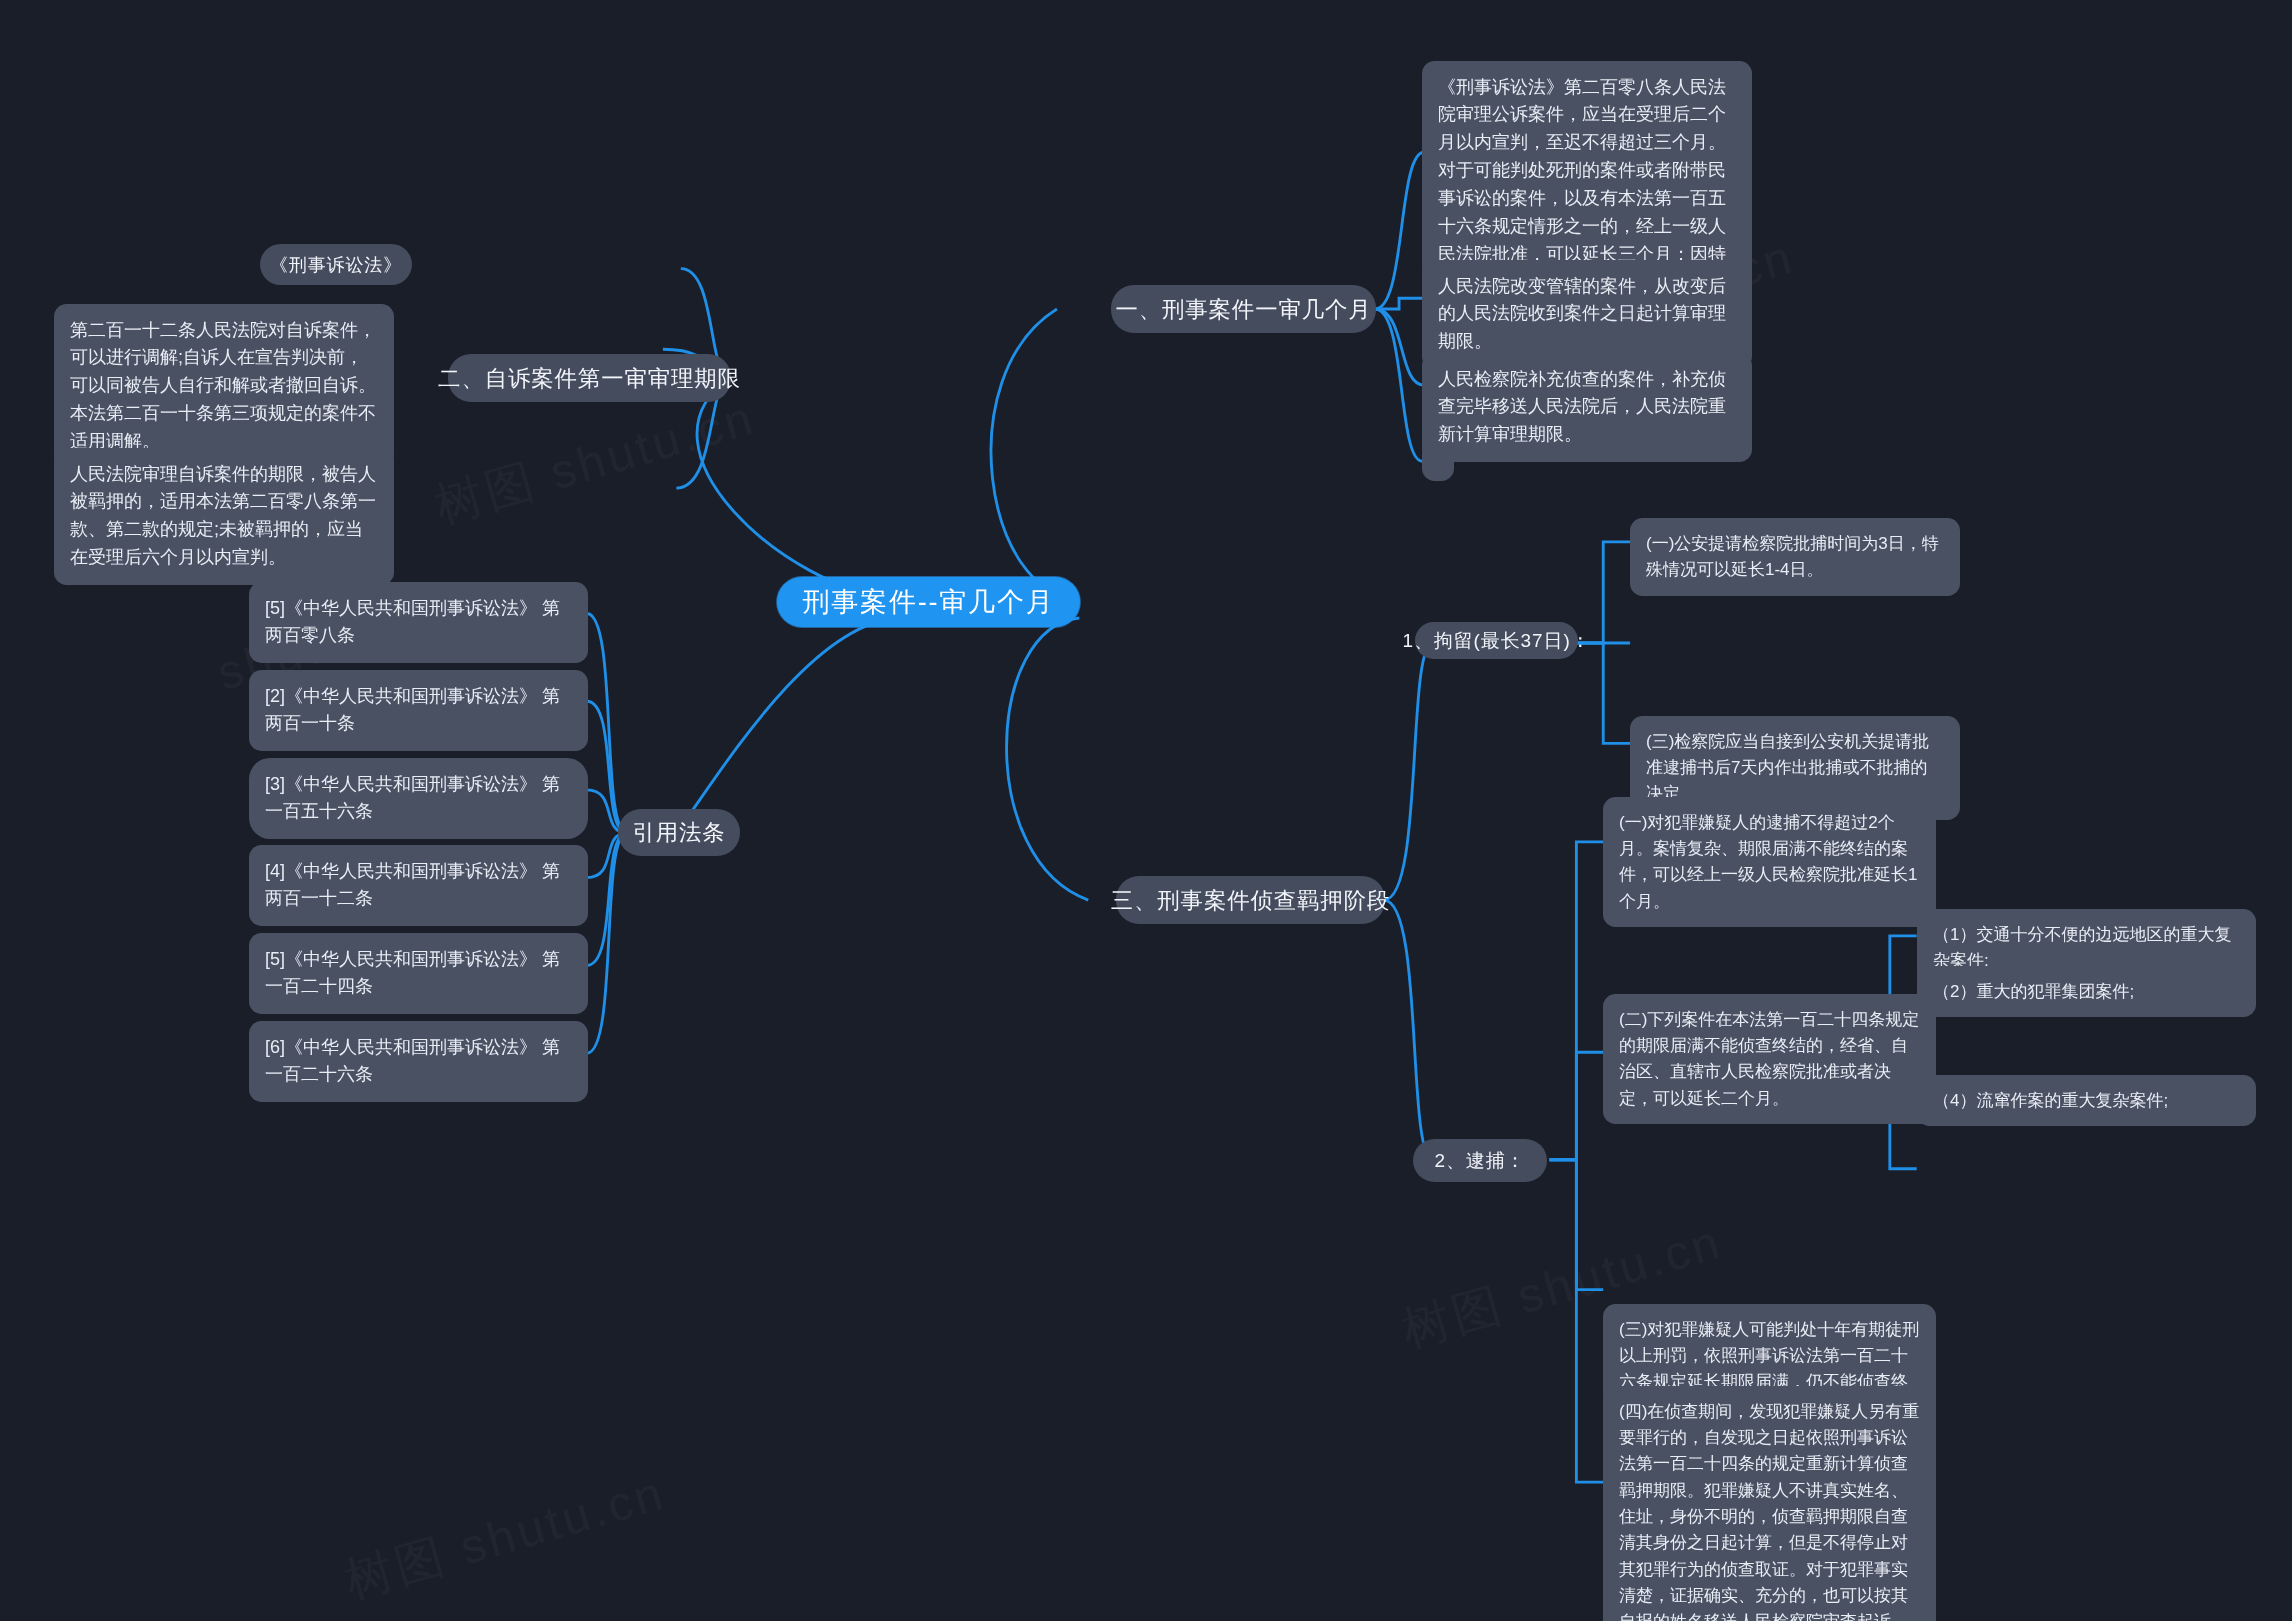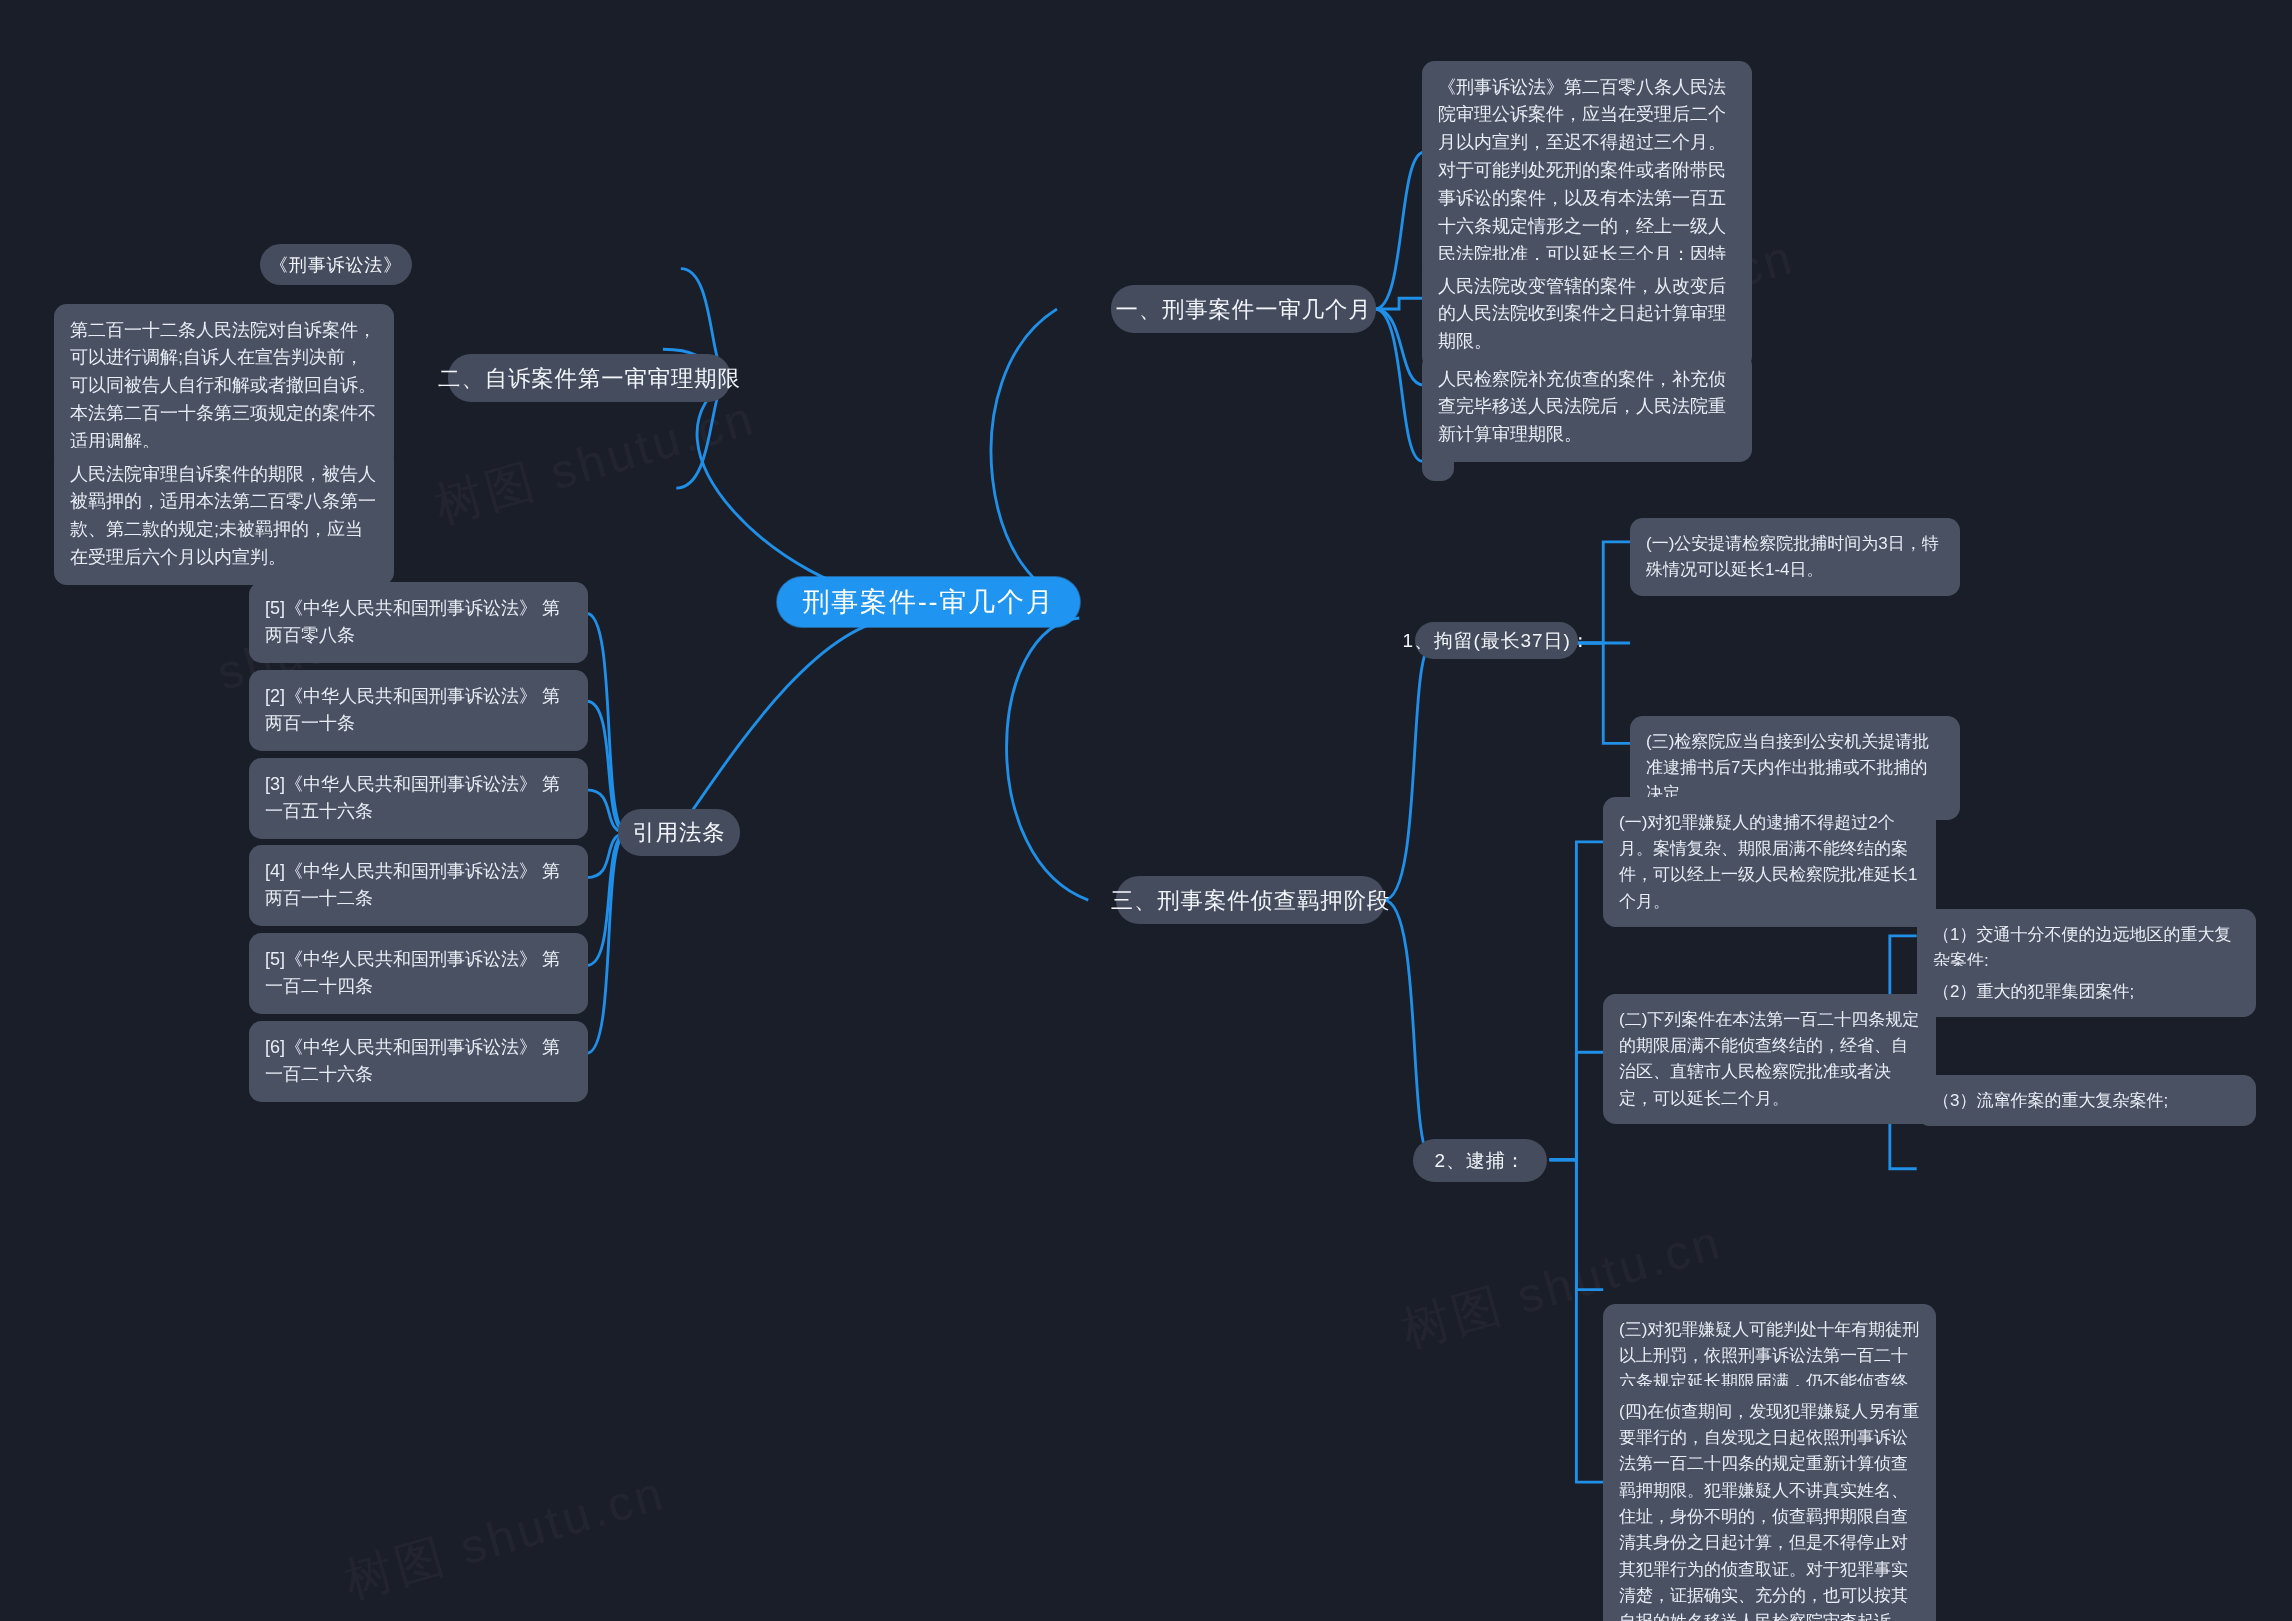--- a/index.html
+++ b/index.html
@@ -106,37 +106,37 @@
   <div class="pill" style="left:448px;top:354px;width:283px;height:48px;">二、自诉案件第一审审理期限</div>
 
   <div class="pill" style="left:260px;top:244px;width:152px;height:41px;font-size:18px;">《刑事诉讼法》</div>
   <div class="node t15" style="left:54px;top:304px;width:340px;">第二百一十二条人民法院对自诉案件，可以进行调解;自诉人在宣告判决前，可以同被告人自行和解或者撤回自诉。本法第二百一十条第三项规定的案件不适用调解。</div>
   <div class="node t15" style="left:54px;top:448px;width:340px;">人民法院审理自诉案件的期限，被告人被羁押的，适用本法第二百零八条第一款、第二款的规定;未被羁押的，应当在受理后六个月以内宣判。</div>
 
   <div class="pill" style="left:618px;top:809px;width:122px;height:47px;">引用法条</div>
 
   <div class="node t15" style="left:249px;top:582px;width:339px;">[5]《中华人民共和国刑事诉讼法》 第两百零八条</div>
   <div class="node t15" style="left:249px;top:670px;width:339px;">[2]《中华人民共和国刑事诉讼法》 第两百一十条</div>
-  <div class="node t15" style="left:249px;top:758px;width:339px;">[3]《中华人民共和国刑事诉讼法》 第一百五十六条</div>
+  <div class="node t15" style="left:249px;top:758px;width:339px;border-radius:21px;">[3]《中华人民共和国刑事诉讼法》 第一百五十六条</div>
   <div class="node t15" style="left:249px;top:845px;width:339px;">[4]《中华人民共和国刑事诉讼法》 第两百一十二条</div>
   <div class="node t15" style="left:249px;top:933px;width:339px;">[5]《中华人民共和国刑事诉讼法》 第一百二十四条</div>
   <div class="node t15" style="left:249px;top:1021px;width:339px;">[6]《中华人民共和国刑事诉讼法》 第一百二十六条</div>
 
   <div class="pill" style="left:1116px;top:876px;width:269px;height:48px;">三、刑事案件侦查羁押阶段</div>
 
   <div class="pill" style="left:1415px;top:622px;width:163px;height:37px;font-size:19px;padding:0 12.5px;">1、拘留(最长37日)：</div>
 
   <div class="node t14" style="left:1630px;top:518px;width:330px;">(一)公安提请检察院批捕时间为3日，特殊情况可以延长1-4日。</div>
   <div class="node t14" style="left:1630px;top:716px;width:330px;">(三)检察院应当自接到公安机关提请批准逮捕书后7天内作出批捕或不批捕的决定。</div>
 
   <div class="pill" style="left:1413px;top:1139px;width:134px;height:43px;font-size:19px;padding:0 12.5px;">2、逮捕：</div>
 
   <div class="node t14" style="left:1603px;top:797px;width:333px;">(一)对犯罪嫌疑人的逮捕不得超过2个月。案情复杂、期限届满不能终结的案件，可以经上一级人民检察院批准延长1个月。</div>
   <div class="node t14" style="left:1603px;top:994px;width:333px;">(二)下列案件在本法第一百二十四条规定的期限届满不能侦查终结的，经省、自治区、直辖市人民检察院批准或者决定，可以延长二个月。</div>
   <div class="node t14" style="left:1603px;top:1304px;width:333px;">(三)对犯罪嫌疑人可能判处十年有期徒刑以上刑罚，依照刑事诉讼法第一百二十六条规定延长期限届满，仍不能侦查终结的，经省、自治区、直辖市人民检察院批准或者决定，可以再延长二个月。</div>
   <div class="node t14" style="left:1603px;top:1386px;width:333px;">(四)在侦查期间，发现犯罪嫌疑人另有重要罪行的，自发现之日起依照刑事诉讼法第一百二十四条的规定重新计算侦查羁押期限。犯罪嫌疑人不讲真实姓名、住址，身份不明的，侦查羁押期限自查清其身份之日起计算，但是不得停止对其犯罪行为的侦查取证。对于犯罪事实清楚，证据确实、充分的，也可以按其自报的姓名移送人民检察院审查起诉。</div>
 
   <div class="node t14" style="left:1917px;top:909px;width:339px;">（1）交通十分不便的边远地区的重大复杂案件;</div>
   <div class="node t14" style="left:1917px;top:966px;width:339px;">（2）重大的犯罪集团案件;</div>
-  <div class="node t14" style="left:1917px;top:1075px;width:339px;">（3）流窜作案的重大复杂案件;</div>
+  <div class="node t14" style="left:1917px;top:1075px;width:339px;">（4）流窜作案的重大复杂案件;</div>
 
 </div>
 
 
 </body></html>

